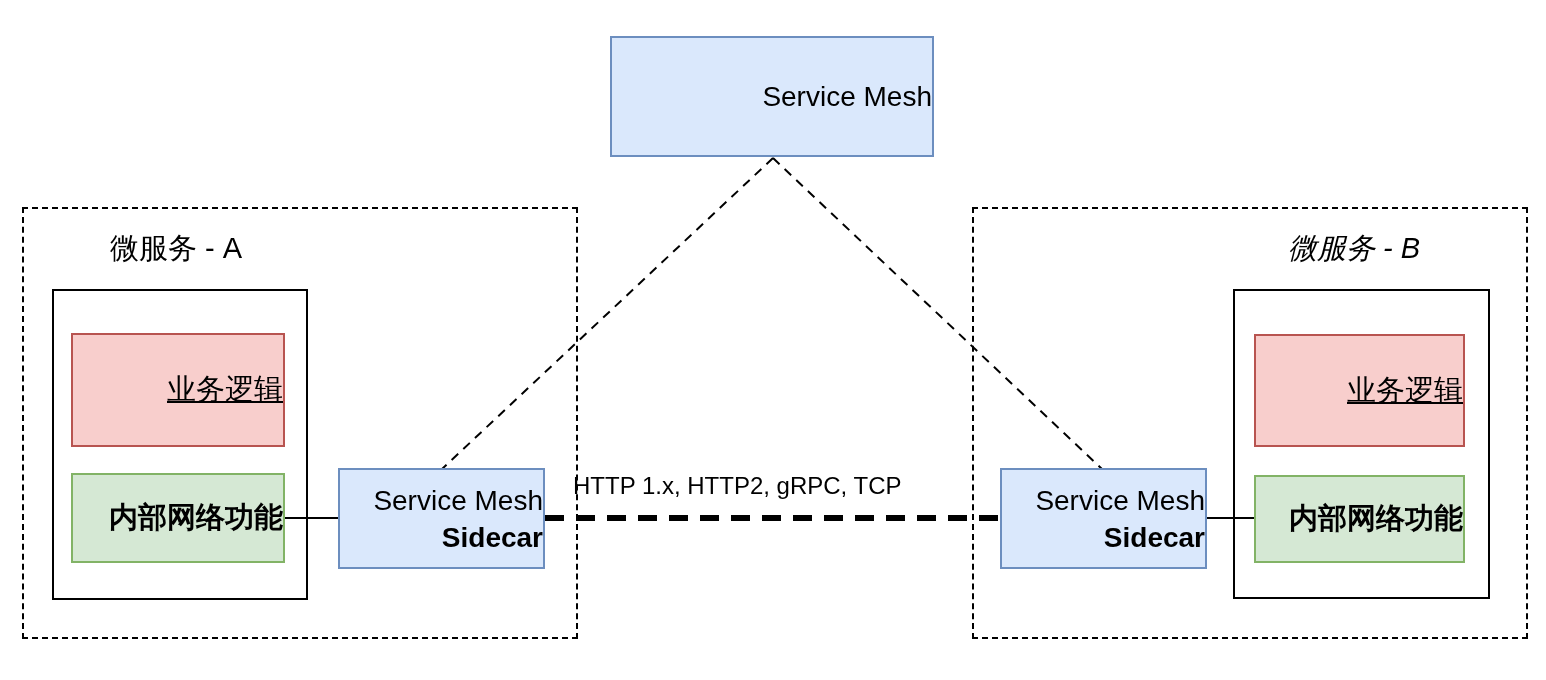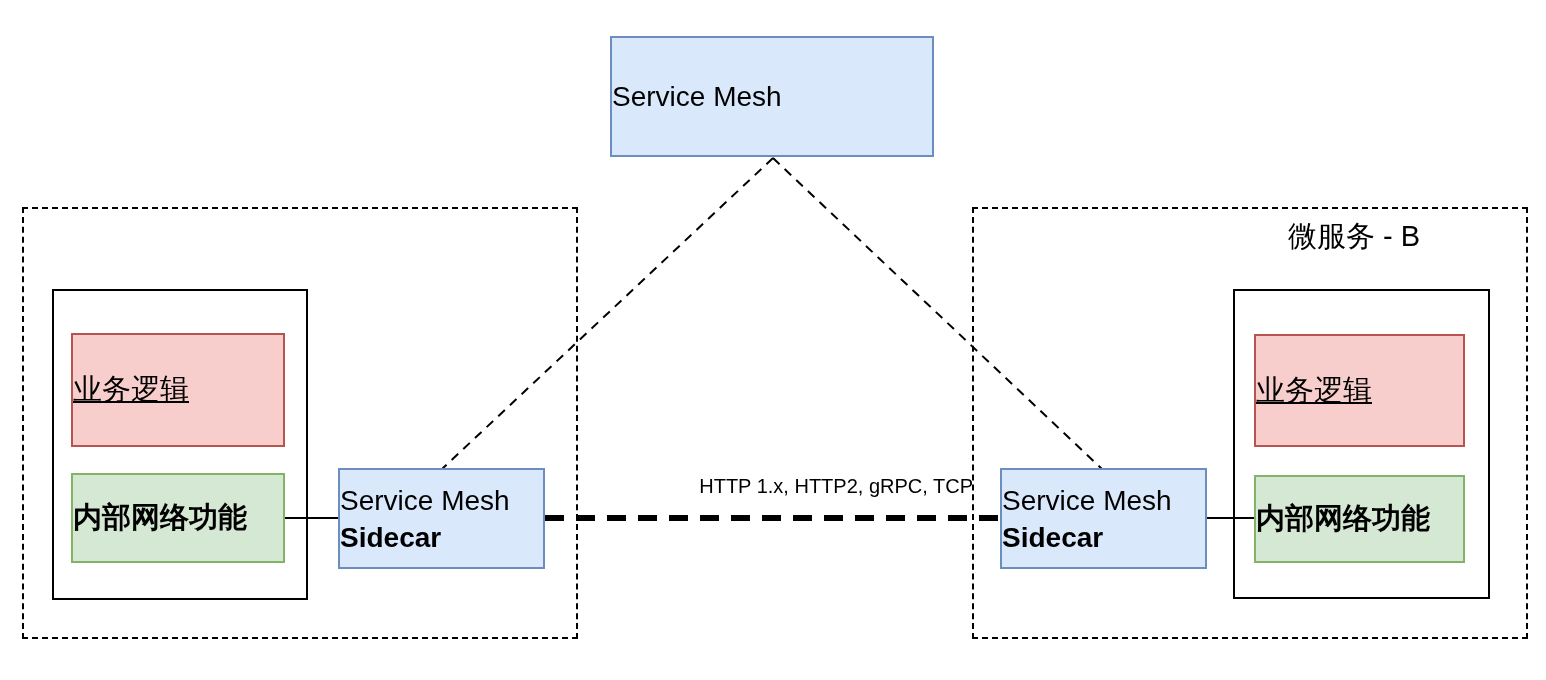--- a/index.html
+++ b/index.html
@@ -6,62 +6,63 @@
     --blue-fill:#dae8fc; --blue-stroke:#6c8ebf;
     --red-fill:#f8cecc;  --red-stroke:#b85450;
     --green-fill:#d5e8d4;--green-stroke:#82b366;
     --line:#000000; --bg:#ffffff;
   }
   *{margin:0;padding:0;box-sizing:border-box;}
   html,body{background:var(--bg);}
   body{font-family:"Liberation Sans","DejaVu Sans",sans-serif;color:#000;}
   .canvas{position:relative;width:1546px;height:680px;background:var(--bg);overflow:hidden;}
   .lines{position:absolute;left:0;top:0;z-index:0;}
-  .box{position:absolute;z-index:1;display:flex;flex-direction:column;align-items:flex-start;justify-content:center;text-align:center;}
+  .box{position:absolute;z-index:1;display:flex;flex-direction:column;align-items:flex-end;justify-content:center;text-align:center;}
   .node-blue{background:var(--blue-fill);border:2px solid var(--blue-stroke);}
   .node-red{background:var(--red-fill);border:2px solid var(--red-stroke);text-decoration:underline;}
   .node-green{background:var(--green-fill);border:2px solid var(--green-stroke);font-weight:bold;}
   .dashed-group{position:absolute;z-index:0;border:2px dashed var(--line);background:transparent;}
   .solid-group{position:absolute;z-index:1;border:2px solid var(--line);background:transparent;}
   .cp{left:610px;top:36px;width:324px;height:121px;font-size:28px;line-height:39px;}
   .cp .l2,.sc .l2{font-weight:bold;}
   .msa-outline{left:22px;top:207px;width:556px;height:432px;}
   .msb-outline{left:972px;top:207px;width:556px;height:432px;}
   .group-title{position:absolute;z-index:1;width:200px;text-align:center;font-size:29px;line-height:34px;}
   .msa-title{left:76px;top:231px;}
-  .msb-title{left:1254px;top:219px;}
+  .msb-title{left:1254px;top:231px;font-style:italic;}
   .msa-host{left:52px;top:289px;width:256px;height:311px;}
   .msb-host{left:1233px;top:289px;width:257px;height:310px;}
   .red-a{left:71px;top:333px;width:214px;height:114px;font-size:29px;}
   .green-a{left:71px;top:473px;width:214px;height:90px;font-size:29px;}
   .red-b{left:1254px;top:334px;width:211px;height:113px;font-size:29px;}
   .green-b{left:1254px;top:475px;width:211px;height:88px;font-size:29px;}
   .sc{width:207px;height:101px;font-size:28px;line-height:37px;}
   .sc-a{left:338px;top:468px;}
   .sc-b{left:1000px;top:468px;}
-  .link-label{position:absolute;z-index:1;left:573px;top:472px;width:400px;text-align:right;font-size:20px;line-height:28px;}
+  .link-label{position:absolute;z-index:1;left:573px;top:472px;width:400px;text-align:left;font-size:24px;line-height:28px;}
 </style>
 </head>
 <body>
 
 <div class="canvas">
 
   <svg class="lines" width="1546" height="680" viewBox="0 0 1546 680">
     <line x1="773" y1="158" x2="441" y2="470" stroke="#000" stroke-width="2" stroke-dasharray="9 7"></line>
     <line x1="773" y1="158" x2="1103" y2="470" stroke="#000" stroke-width="2" stroke-dasharray="9 7"></line>
     <line x1="545" y1="518" x2="1001" y2="518" stroke="#000" stroke-width="6" stroke-dasharray="19 12"></line>
     <line x1="285" y1="518" x2="340" y2="518" stroke="#000" stroke-width="2"></line>
     <line x1="1205" y1="518" x2="1256" y2="518" stroke="#000" stroke-width="2"></line>
   </svg>
 
   <div class="box node-blue cp">
     <span>Service Mesh</span>
   </div>
 
   <div class="dashed-group msa-outline"></div>
+  <div class="group-title msa-title">微服务 - A</div>
   <div class="solid-group msa-host"></div>
   <div class="box node-red red-a">
     <span>业务逻辑</span>
   </div>
   <div class="box node-green green-a">
     <span>内部网络功能</span>
   </div>
   <div class="box node-blue sc sc-a">
     <span>Service Mesh</span>
     <span class="l2">Sidecar</span>

